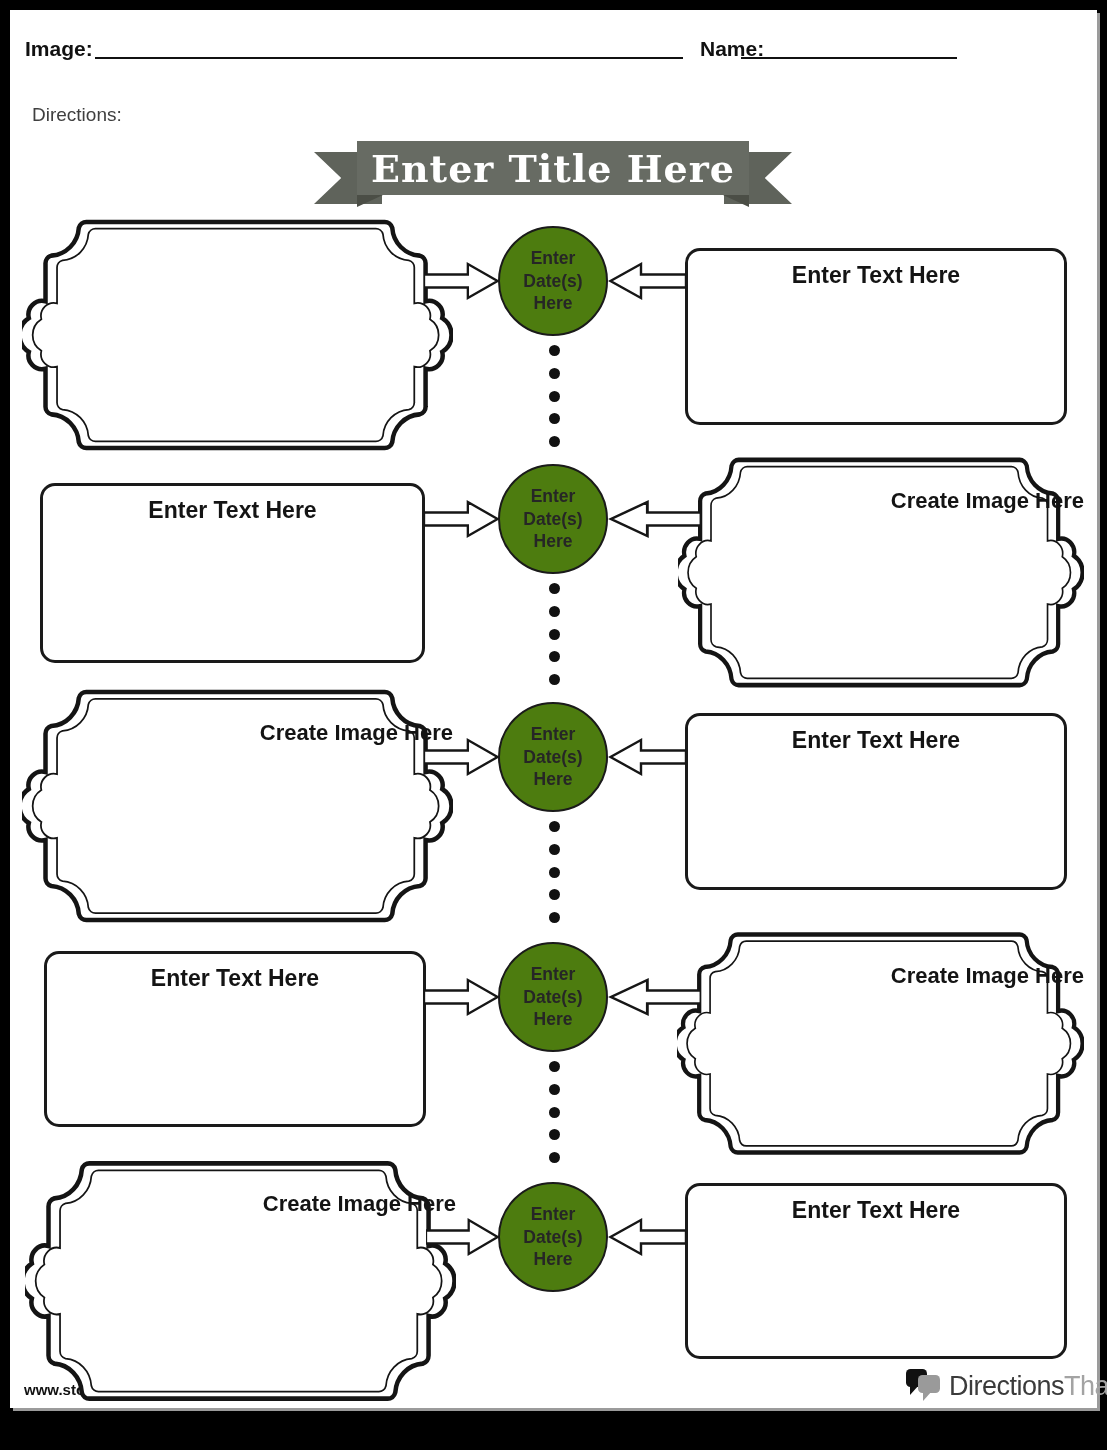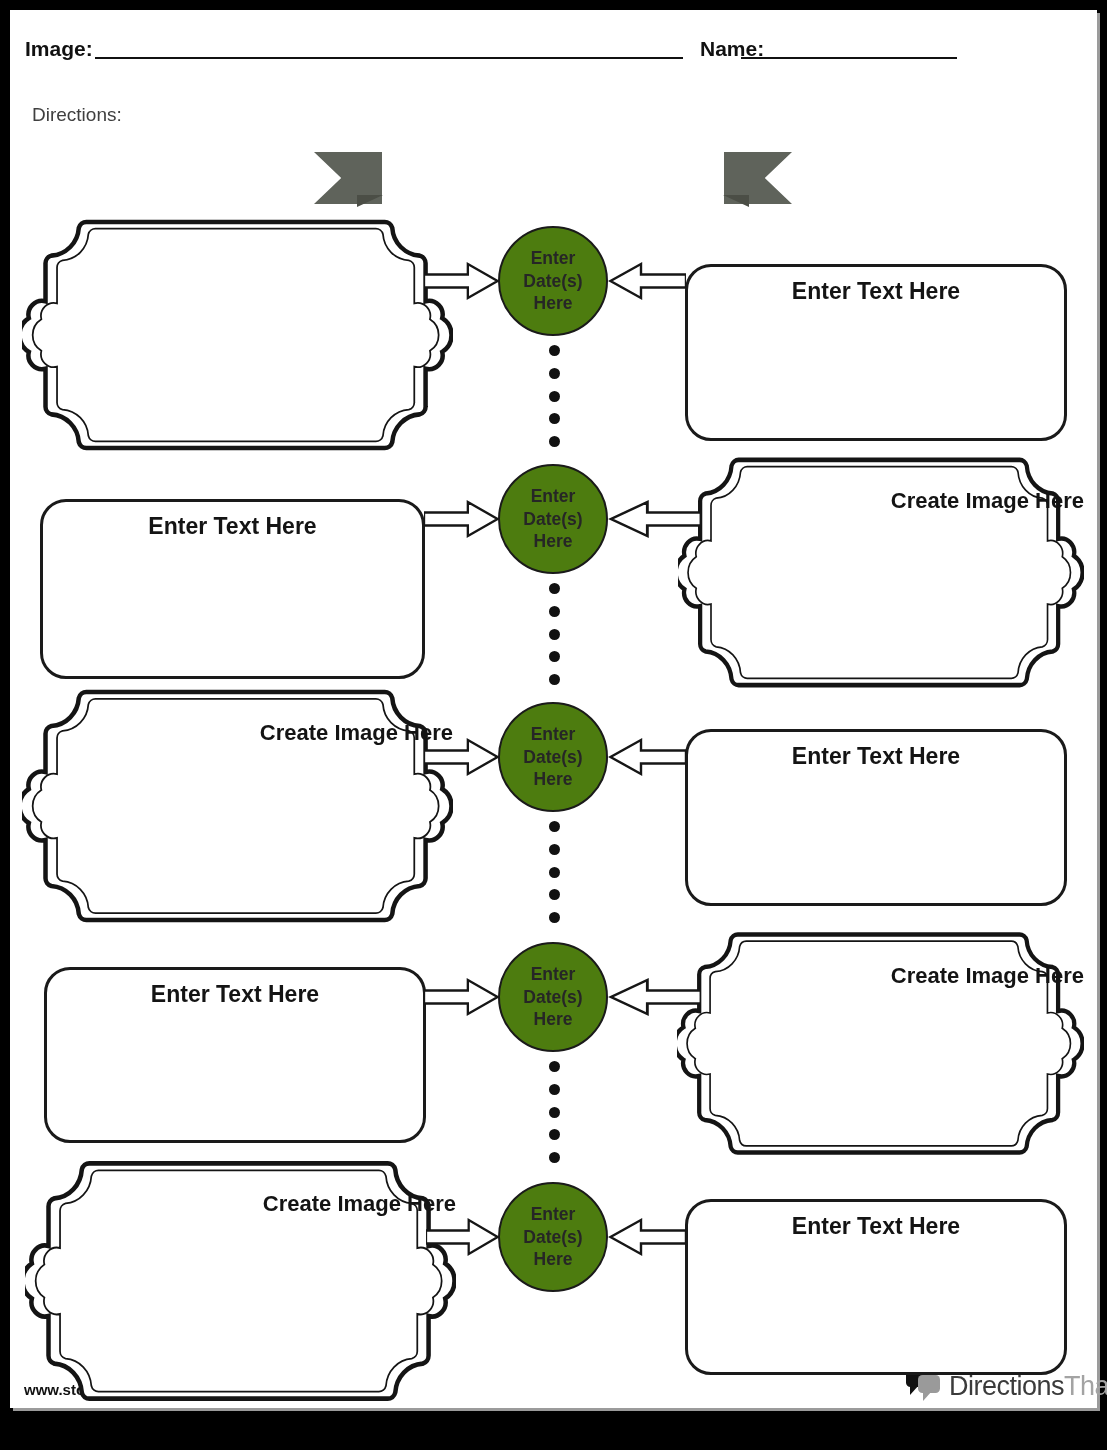--- a/index.html
+++ b/index.html
@@ -16,21 +16,21 @@
   .banner-band{background:#676b63;display:flex;align-items:center;justify-content:center;z-index:3;}
   .banner-title{color:#fff;font-family:"DejaVu Serif","Liberation Serif",serif;font-weight:bold;font-size:38px;letter-spacing:1px;white-space:nowrap;}
   .banner-tail{background:#5f635b;z-index:1;}
   .tail-left{clip-path:polygon(0 0,100% 0,100% 100%,0 100%,40% 50%);}
   .tail-right{clip-path:polygon(0 0,100% 0,60% 50%,100% 100%,0 100%);}
   .banner-fold{background:#4b4e46;z-index:2;}
   .fold-left{clip-path:polygon(0 0,100% 0,0 100%);}
   .fold-right{clip-path:polygon(0 0,100% 0,100% 100%);}
 
   
-  .textbox{background:#fff;border:3px solid #1a1a1a;border-radius:26px;box-sizing:border-box;z-index:2;margin-top:16px;}
+  .textbox{background:#fff;border:3px solid #1a1a1a;border-radius:15px;box-sizing:border-box;z-index:2;}
   .box-heading{padding-top:11px;text-align:center;font-weight:bold;font-size:23px;color:#141414;}
   .ornate{z-index:2;}
   .ornate-svg{position:absolute;left:0;top:0;width:100%;height:100%;}
   .ornate-outer{fill:#ffffff;stroke:#141414;stroke-width:4.6px;}
   .ornate-inner{fill:none;stroke:#141414;stroke-width:1.9px;}
   .ornate-label{position:absolute;left:0;top:38px;width:100%;text-align:right;font-weight:bold;font-size:22px;color:#141414;}
   .datecircle{width:110px;height:110px;background:#4d7c0f;border:2.5px solid #1a1a1a;border-radius:50%;box-sizing:border-box;display:flex;align-items:center;justify-content:center;z-index:5;}
   .datecircle .lbl{width:86px;text-align:center;font-weight:bold;font-size:17.5px;line-height:1.28;color:#262626;}
   .arrow{z-index:4;}
   .arrow svg{display:block;}
@@ -61,20 +61,23 @@
   <span class="abs fieldlabel" style="left:25px;top:37px;">Image:</span>
   <div class="abs writeline" style="left:95px;top:30px;width:588px;height:27px;"></div>
   <span class="abs fieldlabel" style="left:700px;top:37px;">Name:</span>
   <div class="abs writeline" style="left:741px;top:30px;width:216px;height:27px;"></div>
   <span class="abs directions" style="left:32px;top:104px;">Directions:</span>
 
   <div class="abs banner-tail tail-left" style="left:314px;top:152px;width:68px;height:52px;"></div>
   <div class="abs banner-tail tail-right" style="left:724px;top:152px;width:68px;height:52px;"></div>
   <div class="abs banner-fold fold-left" style="left:357px;top:195px;width:26px;height:12px;"></div>
   <div class="abs banner-fold fold-right" style="left:723px;top:195px;width:26px;height:12px;"></div>
+  <div class="abs banner-band" style="left:357px;top:141px;width:392px;height:54px;">
+    <span class="banner-title">Enter Title Here</span>
+  </div>
 
   <div class="abs ornate" style="left:22px;top:212px;width:431px;height:246px;">
     <svg class="ornate-svg" viewBox="0 0 440 248" preserveAspectRatio="none">
         <use href="#ornate-shape" class="ornate-outer"></use>
         <use href="#ornate-shape" class="ornate-inner" transform="translate(13.2 7.44) scale(0.94)"></use>
       </svg>
     <div class="ornate-label"></div>
   </div>
   <div class="abs arrow" style="left:424px;top:261px;">
     <svg width="76" height="40" viewBox="0 0 78 40" preserveAspectRatio="none">

